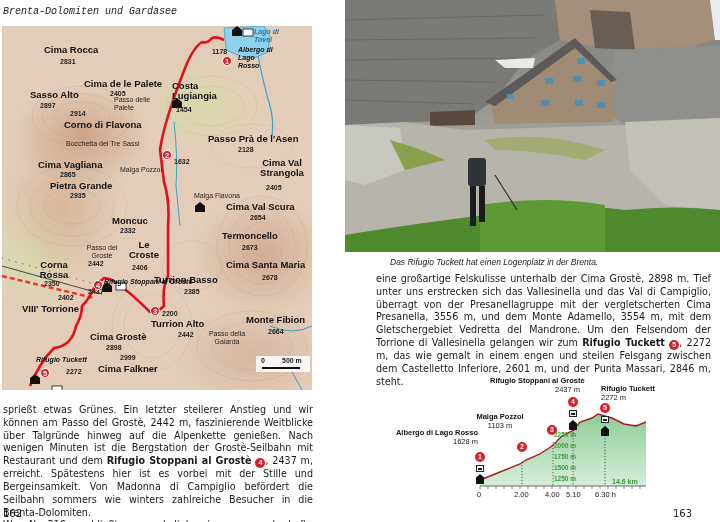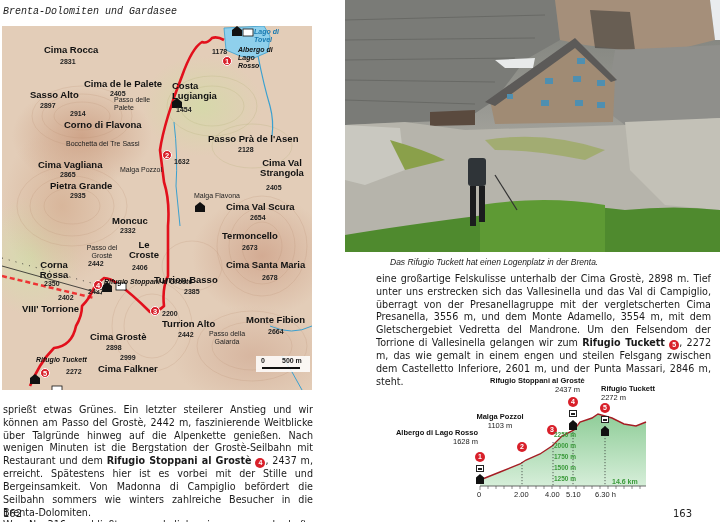--- a/index.html
+++ b/index.html
@@ -151,21 +151,21 @@
   <div class="alt" style="left:42px;top:254px">2350</div>
   <div class="lbl" style="left:224px;top:234px">Cima Santa Maria</div>
   <div class="alt" style="left:260px;top:248px">2678</div>
   <div class="hut-lbl" style="left:102px;top:252px">Rifugio Stoppani al Grostè</div>
   <div class="alt" style="left:86px;top:262px">2437</div>
   <div class="lbl" style="left:152px;top:249px">Turrion Basso</div>
   <div class="alt" style="left:182px;top:262px">2385</div>
   <div class="alt" style="left:56px;top:268px">2402</div>
   <div class="lbl" style="left:20px;top:278px">VIII' Torrione</div>
   <div class="alt" style="left:160px;top:284px">2200</div>
-  <div class="lbl" style="left:160px;top:293px">Turrion Alto</div>
+  <div class="lbl" style="left:149px;top:293px">Turrion Alto</div>
   <div class="alt" style="left:176px;top:305px">2442</div>
   <div class="lbl" style="left:244px;top:289px">Monte Fibion</div>
   <div class="alt" style="left:266px;top:302px">2664</div>
   <div class="small" style="left:204px;top:304px;width:42px;white-space:normal;text-align:center">Passo della Gaiarda</div>
   <div class="lbl" style="left:88px;top:306px">Cima Grostè</div>
   <div class="alt" style="left:104px;top:318px">2898</div>
   <div class="alt" style="left:118px;top:328px">2999</div>
   <div class="lbl" style="left:96px;top:338px">Cima Falkner</div>
   <div class="hut-lbl" style="left:34px;top:330px">Rifugio Tuckett</div>
   <div class="alt" style="left:64px;top:342px">2272</div>

